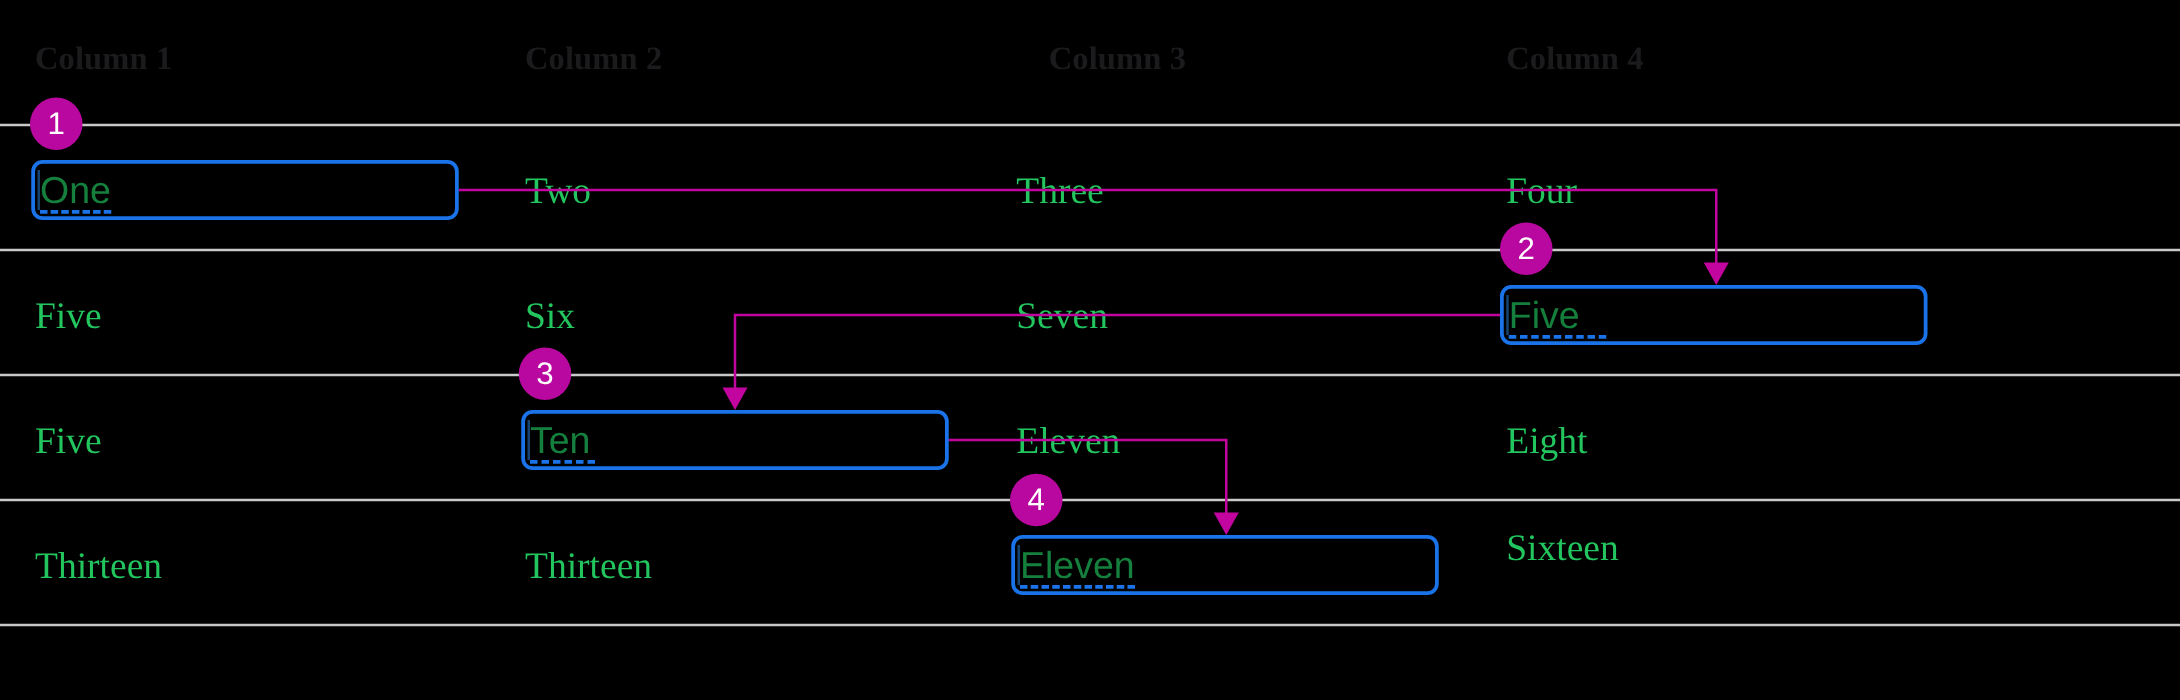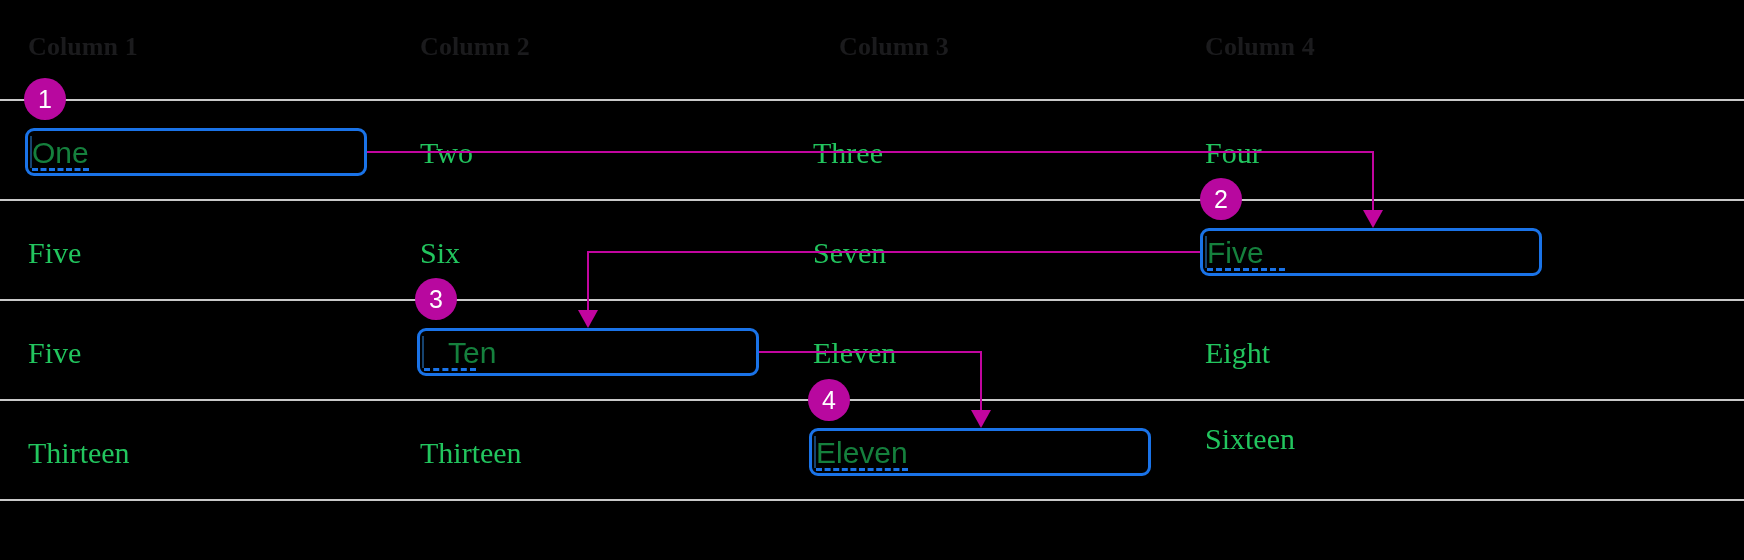--- a/index.html
+++ b/index.html
@@ -146,21 +146,21 @@
       <div class="field-box" style="left: 25px; top: 128px; width: 342px; height: 48px;"></div>
       <div class="field-caret" style="left: 30px; top: 136px; height: 32px;"></div>
       <div class="field-text" style="left: 32px; top: 138px;">One</div>
       <div class="field-underline" style="left: 32px; top: 168px; width: 57px;"></div>
       <div class="field-box" style="left: 1200px; top: 228px; width: 342px; height: 48px;"></div>
       <div class="field-caret" style="left: 1205px; top: 236px; height: 32px;"></div>
       <div class="field-text" style="left: 1207px; top: 238px;">Five</div>
       <div class="field-underline" style="left: 1207px; top: 268px; width: 78px;"></div>
       <div class="field-box" style="left: 417px; top: 328px; width: 342px; height: 48px;"></div>
       <div class="field-caret" style="left: 422px; top: 336px; height: 32px;"></div>
-      <div class="field-text" style="left: 448px; top: 338px; text-align: center;">Ten</div>
+      <div class="field-text" style="left: 424px; top: 338px; text-align: center;">Ten</div>
       <div class="field-underline" style="left: 424px; top: 368px; width: 52px;"></div>
       <div class="field-box" style="left: 809px; top: 428px; width: 342px; height: 48px;"></div>
       <div class="field-caret" style="left: 814px; top: 436px; height: 32px;"></div>
       <div class="field-text" style="left: 816px; top: 438px;">Eleven</div>
       <div class="field-underline" style="left: 816px; top: 468px; width: 92px;"></div>
     </div>
 
   <div id="badge-layer">
       <div class="step-badge" style="left: 24px; top: 78px;">1</div>
       <div class="step-badge" style="left: 1200px; top: 178px;">2</div>

